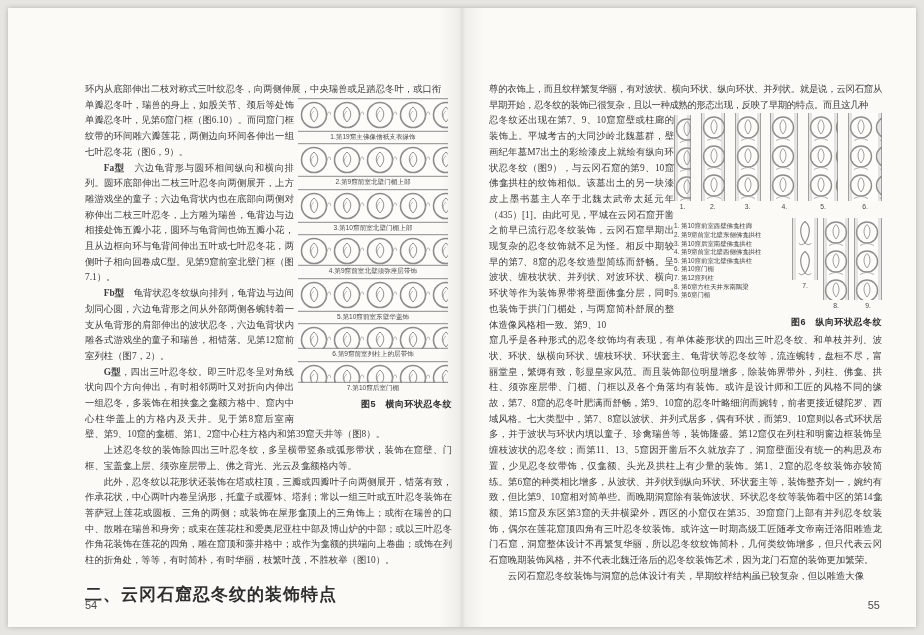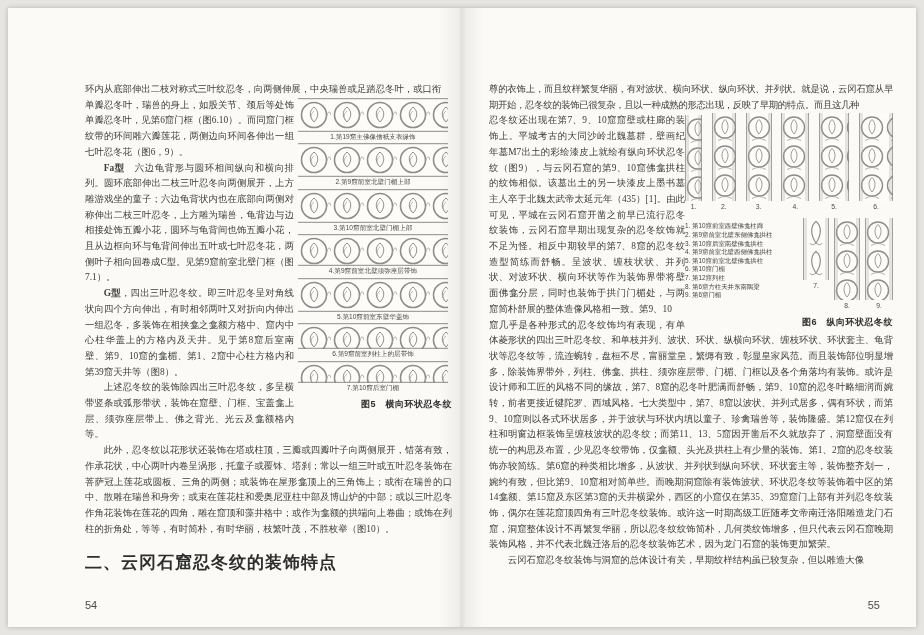--- a/index.html
+++ b/index.html
@@ -14,21 +14,21 @@
     background:#fbfaf6;
     box-shadow:0 0 5px rgba(0,0,0,.22);
   }
   .gutter{
     position:absolute;left:50%;top:0;bottom:0;width:44px;
     transform:translateX(-50%);
     background:linear-gradient(90deg,rgba(0,0,0,0) 0%,rgba(0,0,0,.05) 42%,rgba(0,0,0,.11) 50%,rgba(0,0,0,.05) 58%,rgba(0,0,0,0) 100%);
   }
   .page{position:absolute;top:0;height:100%;box-sizing:border-box;overflow:hidden;}
   .page-left{left:0;width:454px;padding:74px 10px 12px 77px;}
-  .page-right{left:454px;width:454px;padding:74px 23px 0 27px;}
+  .page-right{left:454px;width:454px;padding:74px 34px 0 27px;}
 
   .bodytext{font-size:9.4px;line-height:15.7px;text-align:justify;}
   .bodytext p{margin:0;text-indent:2em;}
   .bodytext p.noindent{text-indent:0;}
   .lead{font-weight:bold;}
   .tight{letter-spacing:-0.35px;}
 
   h2.section{
     font-family:"Liberation Sans","DejaVu Sans",sans-serif;
     font-size:17px;font-weight:bold;color:#2e2e2e;
@@ -184,20 +184,21 @@
                 <line x1="0" y1="21.3" x2="150" y2="21.3" stroke="#8a8a8a" stroke-width="1"></line>
               </svg>
             </div>
           <div class="strip-cap">7.第10窟后室门楣</div>
         </div>
         <figcaption class="figlabel">图5　横向环状忍冬纹</figcaption>
       </figure>
 
       <p class="noindent"><span class="lead"></span><span>单瓣忍冬叶，瑞兽的身上，如股关节、颈后等处饰单瓣忍冬叶，见第6窟门框（图6.10）。而同窟门框纹带的环间雕六瓣莲花，两侧边向环间各伸出一组七叶忍冬花（图6，9）。</span></p>
       <p><span class="lead">Fa型</span><span>　六边龟背形与圆环相间纵向和横向排列。圆环底部伸出二枝三叶忍冬向两侧展开，上方雕游戏坐的童子；六边龟背状内也在底部向两侧对称伸出二枝三叶忍冬，上方雕为瑞兽，龟背边与边相接处饰五瓣小花，圆环与龟背间也饰五瓣小花，且从边框向环与龟背间伸出五叶或七叶忍冬花，两侧叶子相向回卷成C型。见第9窟前室北壁门框（图7.1）。</span></p>
+      <p><span class="lead">Fb型</span><span>　龟背状忍冬纹纵向排列，龟背边与边间划同心圆，六边龟背形之间从外部两侧各蜿转着一支从龟背形的肩部伸出的波状忍冬，六边龟背状内雕各式游戏坐的童子和瑞兽，相错落。见第12窟前室列柱（图7，2）。</span></p>
       <p><span class="lead">G型</span><span>，四出三叶忍冬纹。即三叶忍冬呈对角线状向四个方向伸出，有时相邻两叶又对折向内伸出一组忍冬，多装饰在相挟龛之龛额方格中、窟内中心柱华盖上的方格内及天井。见于第8窟后室南壁、第9、10窟的龛楣、第1、2窟中心柱方格内和第39窟天井等（图8）。</span></p>
       <p><span>上述忍冬纹的装饰除四出三叶忍冬纹，多呈横带竖条或弧形带状，装饰在窟壁、门框、宝盖龛上层、须弥座层带上、佛之背光、光云及龛额格内等。</span></p>
       <p><span>此外，忍冬纹以花形状还装饰在塔或柱顶，三瓣或四瓣叶子向两侧展开，错落有致，作承花状，中心两叶内卷呈涡形，托童子或覆钵、塔刹；常以一组三叶或五叶忍冬装饰在菩萨冠上莲花或圆板、三角的两侧；或装饰在屋形龛顶上的三角饰上；或衔在瑞兽的口中、散雕在瑞兽和身旁；或束在莲花柱和爱奥尼亚柱中部及博山炉的中部；或以三叶忍冬作角花装饰在莲花的四角，雕在窟顶和藻井格中；或作为龛额的拱端向上卷曲；或饰在列柱的折角处，等等，有时简朴，有时华丽，枝繁叶茂，不胜枚举（图10）。</span></p>
     </div>
 
     <h2 class="section">二、云冈石窟忍冬纹的装饰特点</h2>
 
     <div class="pagenum left">54</div>
   </div>
 

